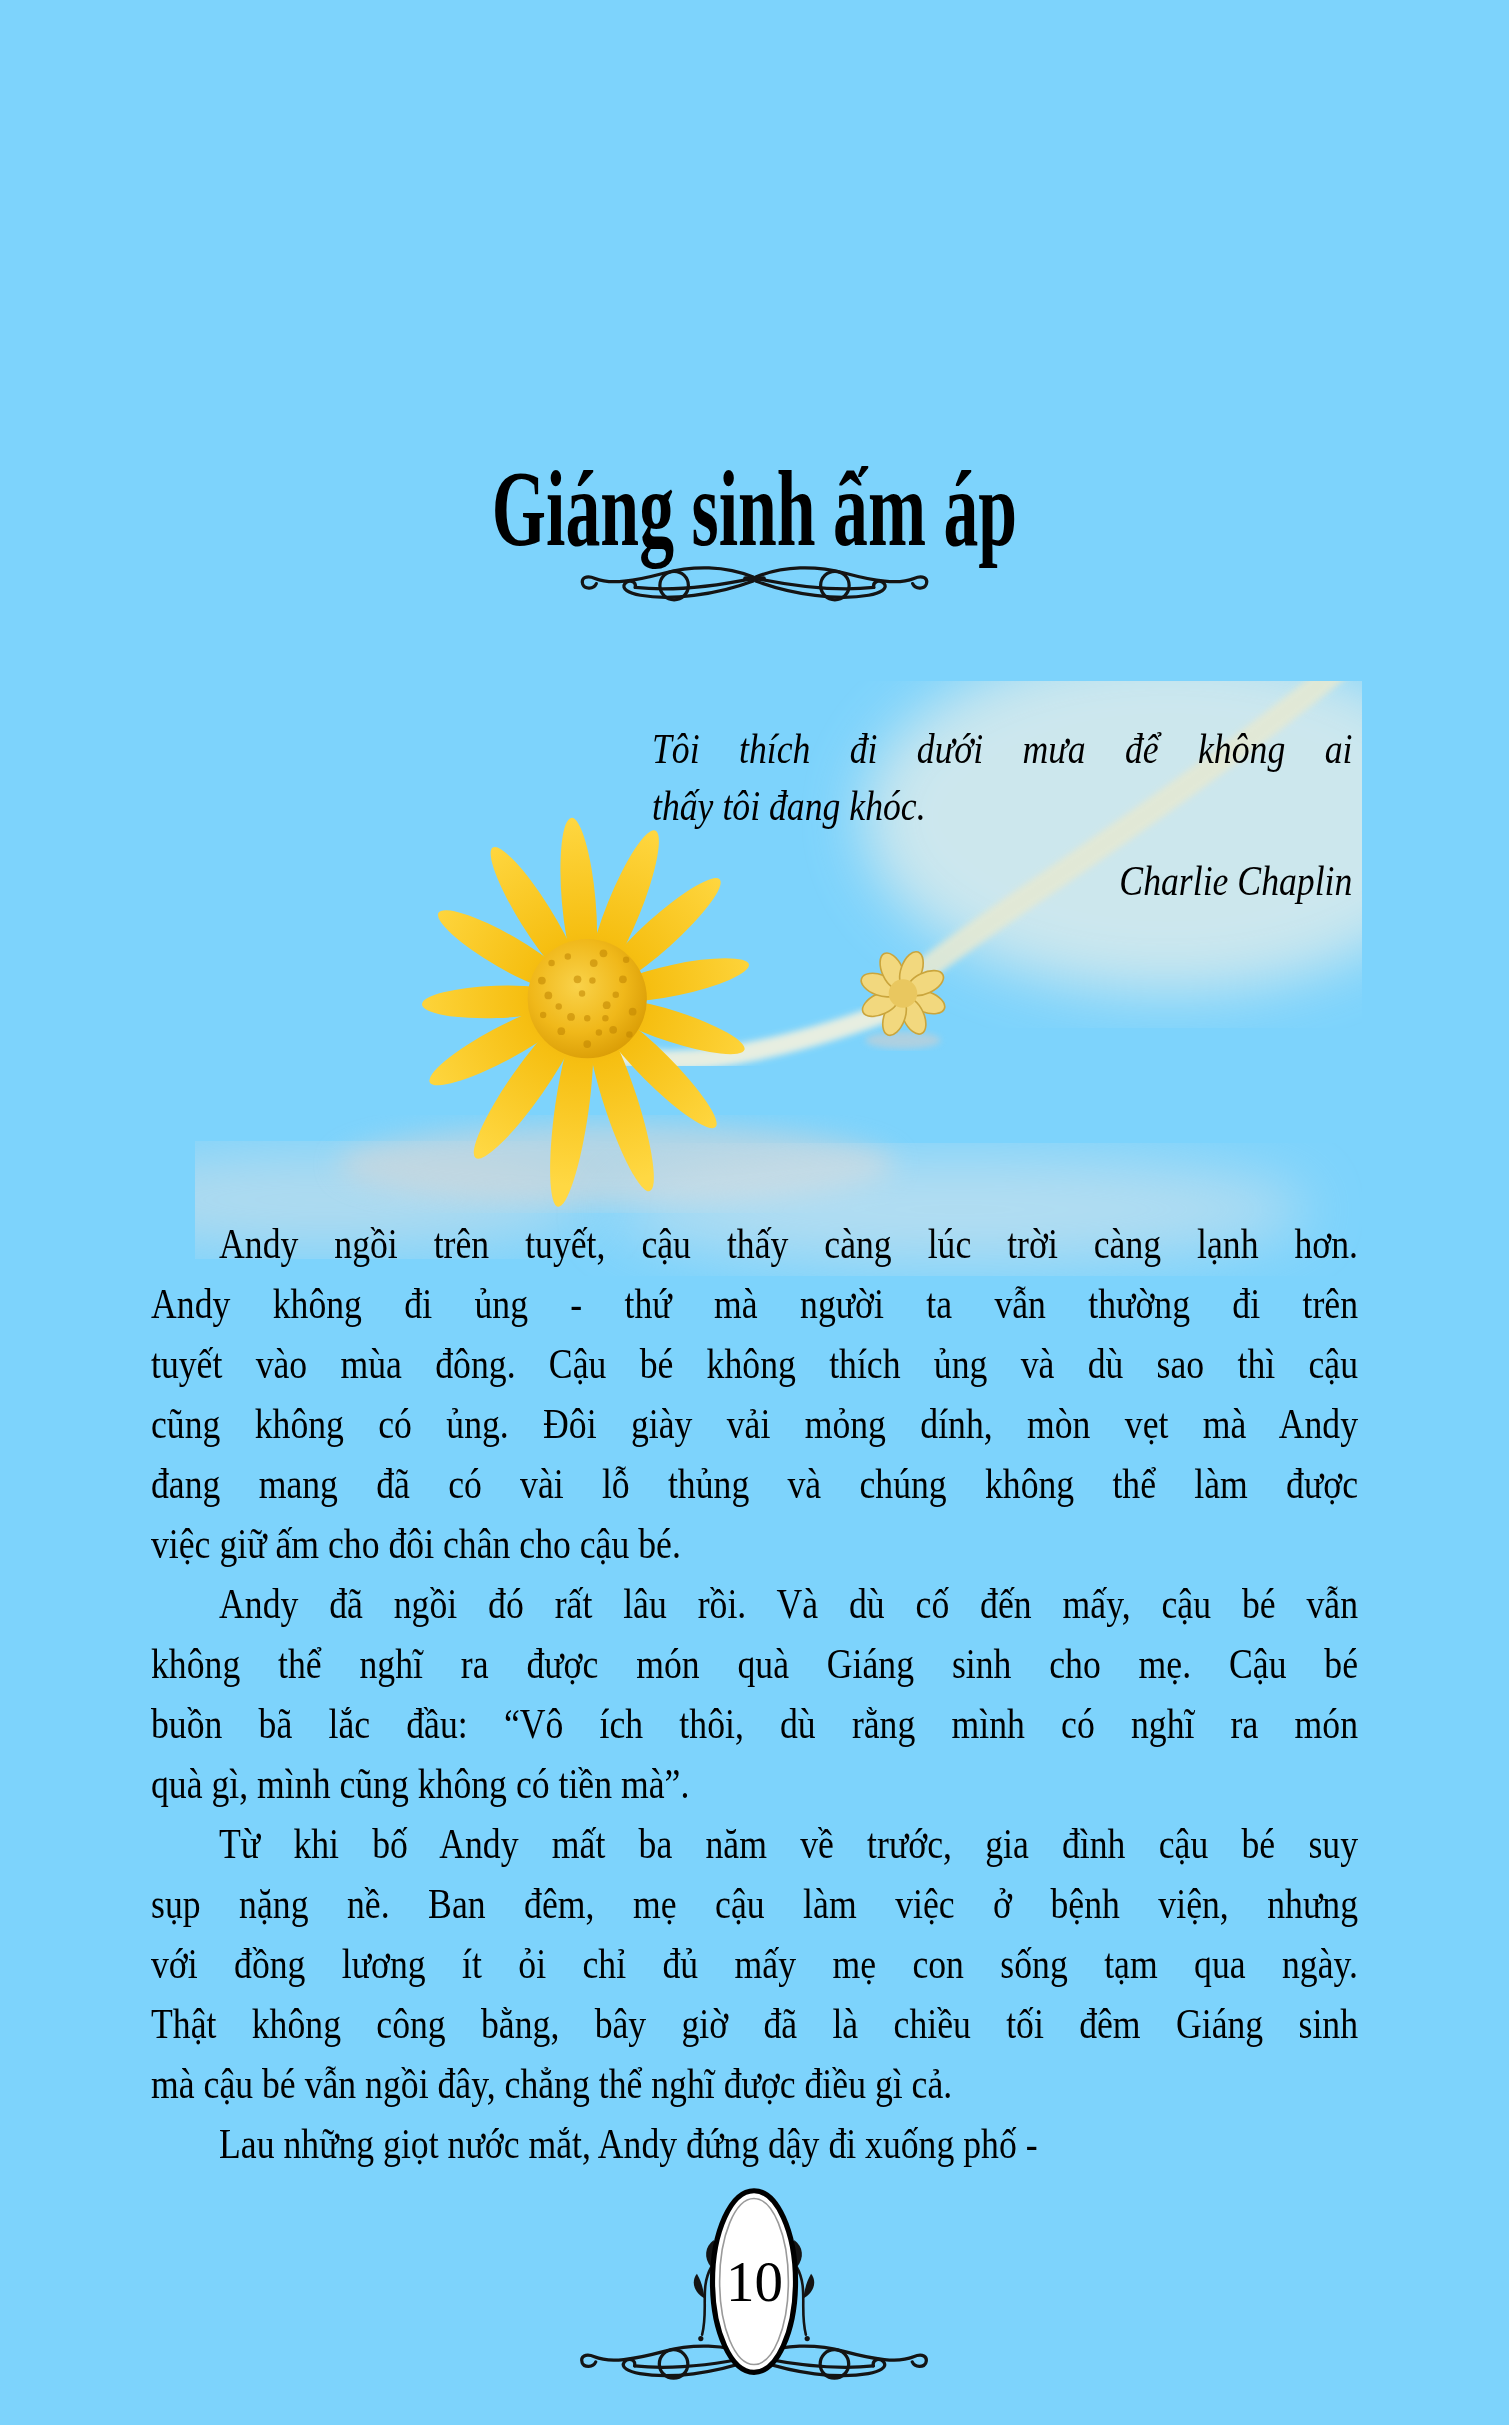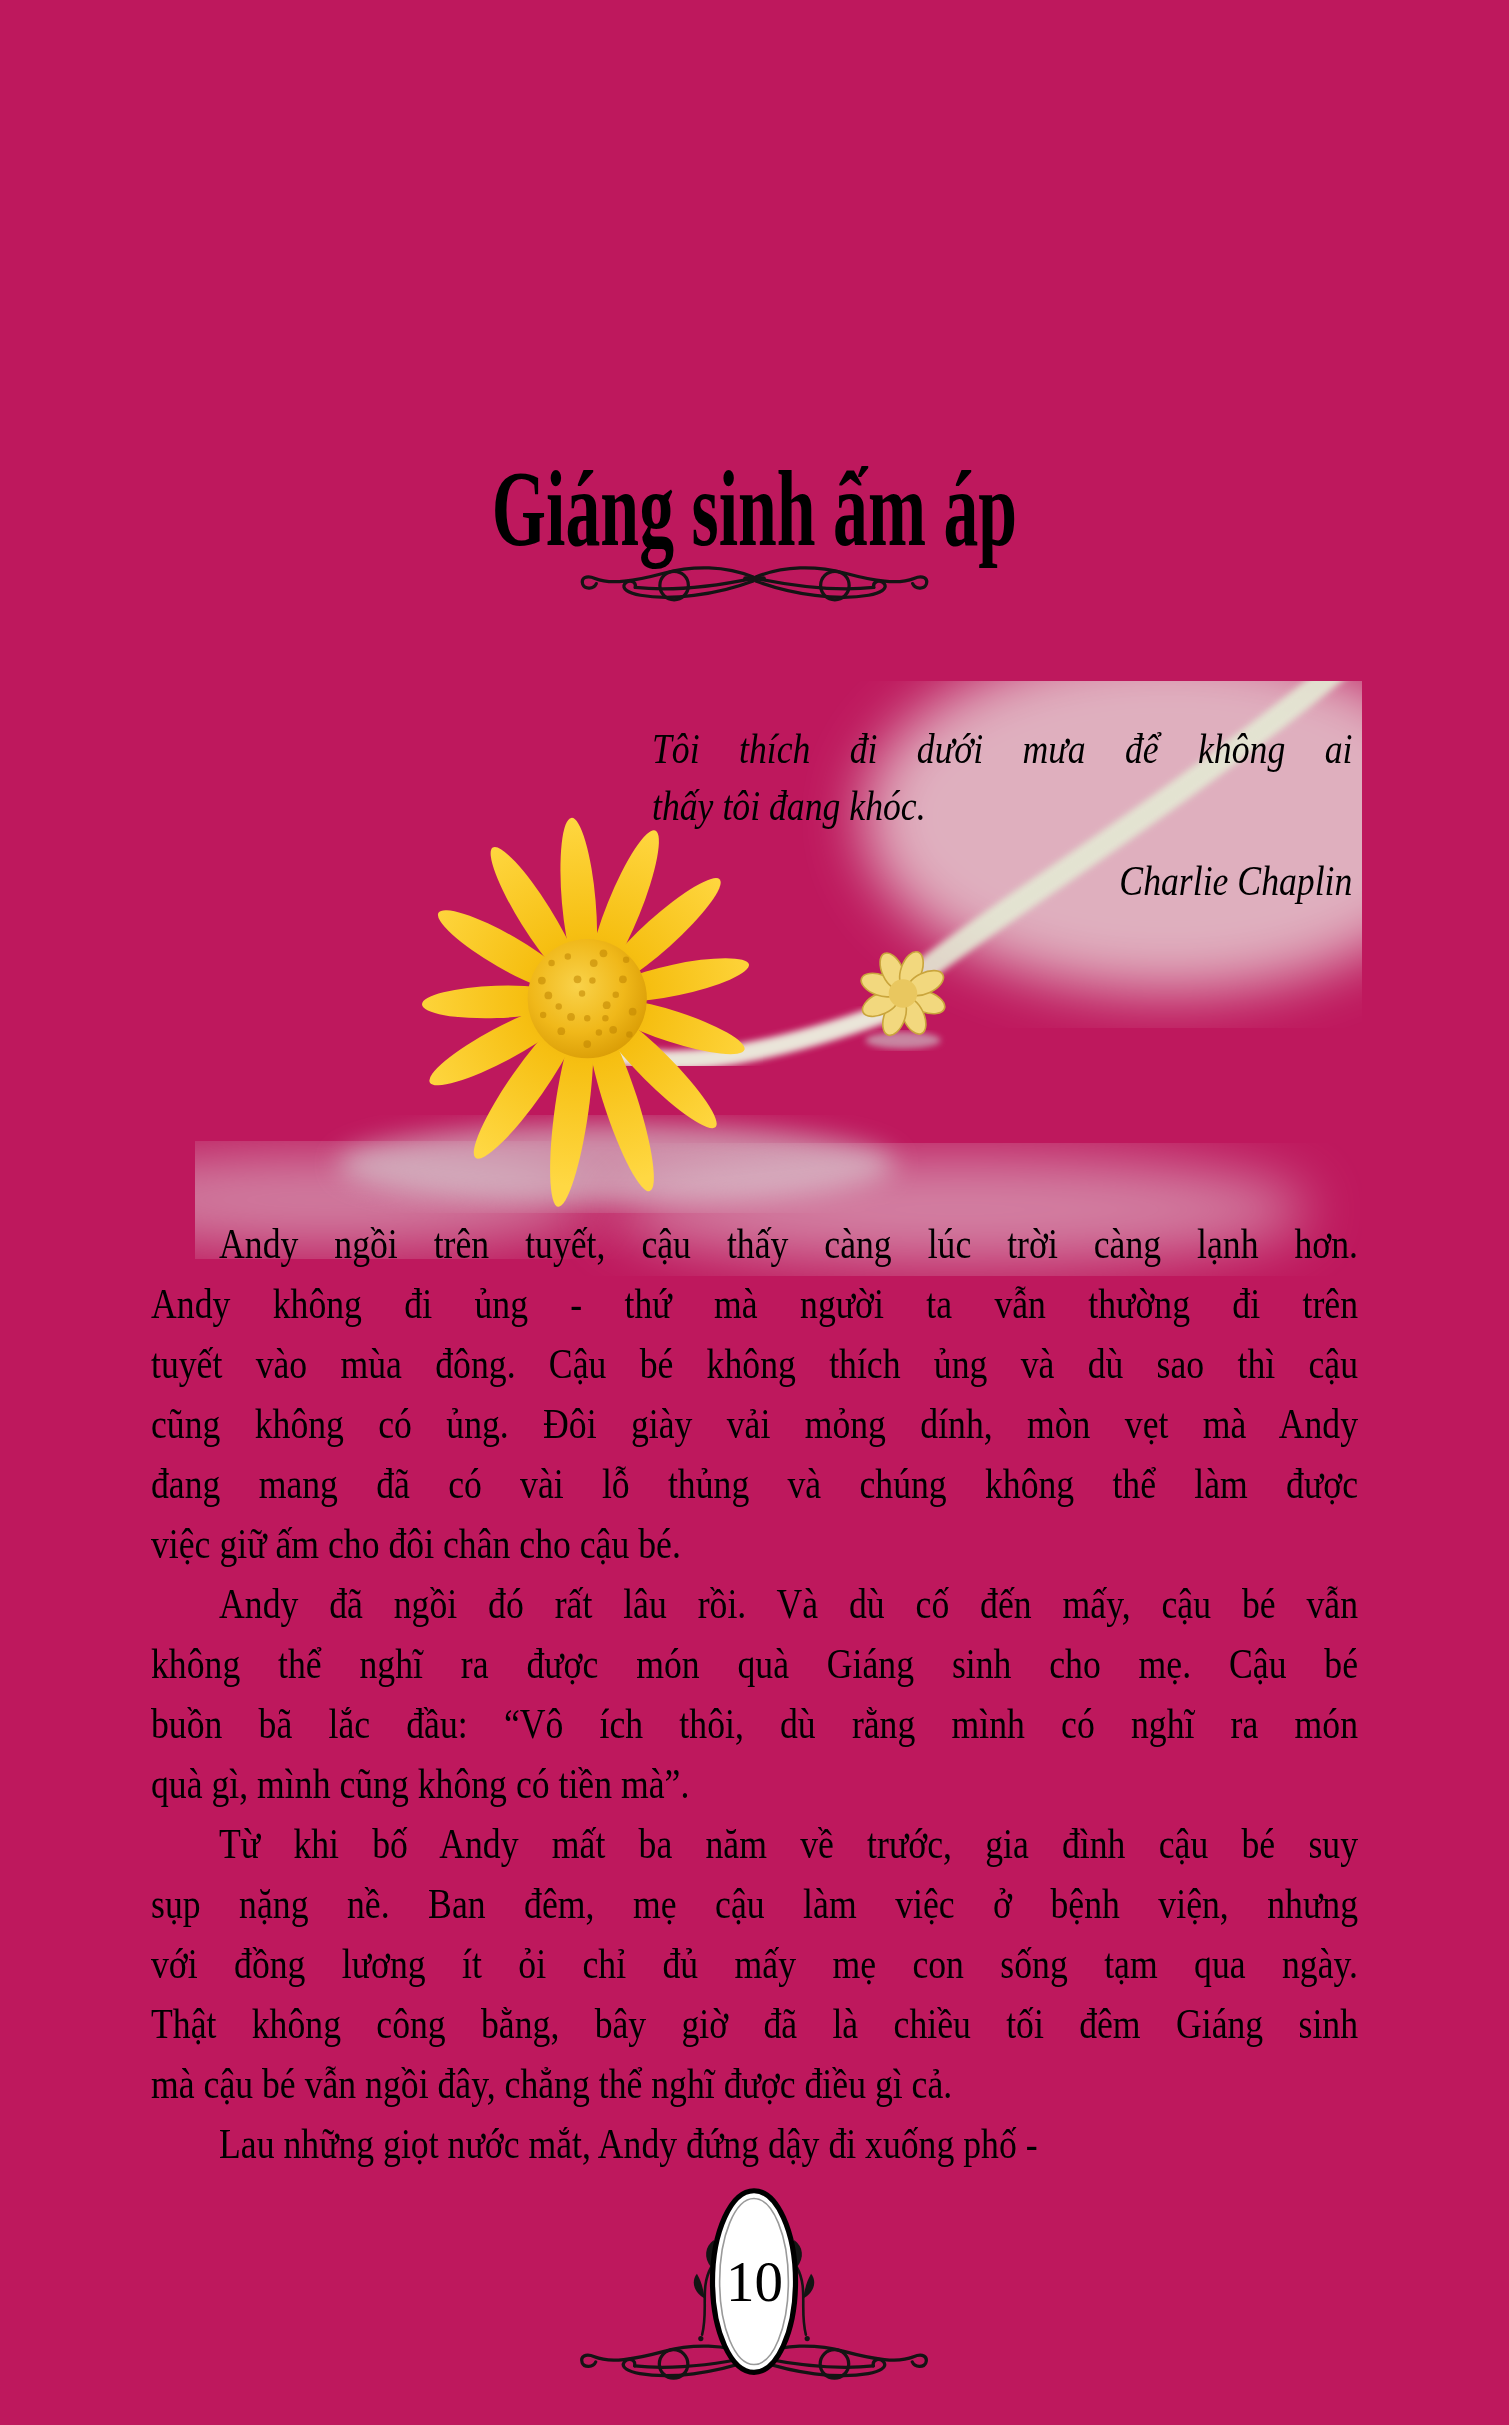--- a/index.html
+++ b/index.html
@@ -1,17 +1,17 @@
 <!DOCTYPE html>
 <html style="font-size:10.4px"><head>
 <meta charset="utf-8">
 <style>
   html,body { margin:0; padding:0; background:#ffffff; }
   .page {
-    position:relative; width:1509px; height:2426px; background:#be185d;
+    position:relative; width:1509px; height:2426px; background:#7dd3fc;
     overflow:hidden; font-family:"Liberation Serif", serif; color:#000;
   }
 
   
   .title {
     position:absolute; top:454px; left:0; width:1509px;
     text-align:center; font-size:109px; line-height:1; font-weight:700;
     transform:scaleX(0.64); transform-origin:center top;
     white-space:nowrap;
   }

